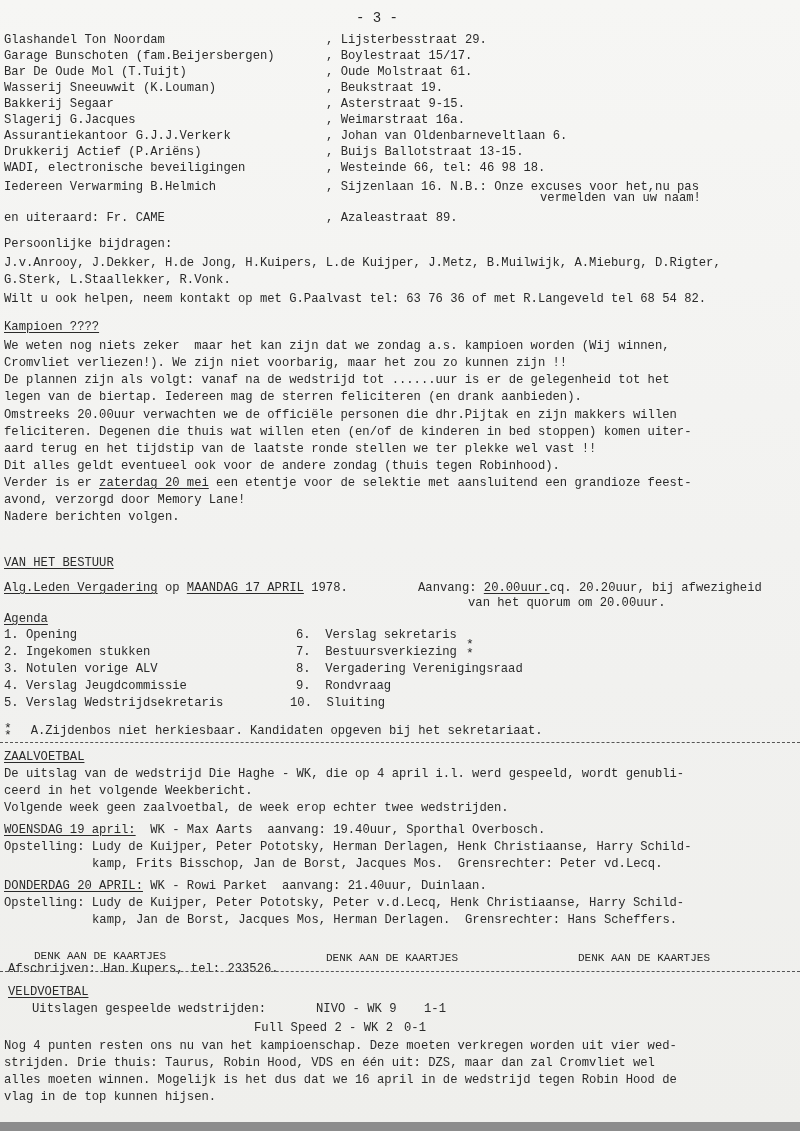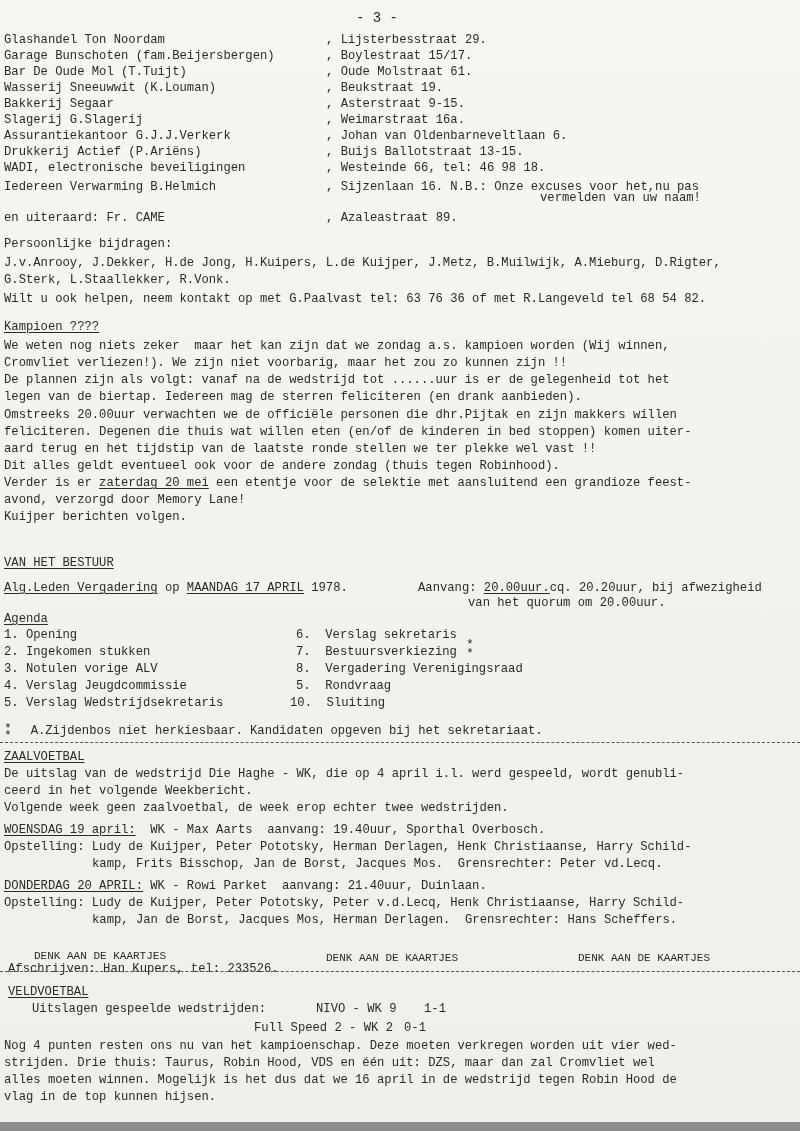--- a/index.html
+++ b/index.html
@@ -37,21 +37,21 @@
     <div class="line" style="top:33px">Glashandel Ton Noordam</div>
     <div class="addr" style="top:33px">, Lijsterbesstraat 29.</div>
     <div class="line" style="top:49px">Garage Bunschoten (fam.Beijersbergen)</div>
     <div class="addr" style="top:49px">, Boylestraat 15/17.</div>
     <div class="line" style="top:65px">Bar De Oude Mol (T.Tuijt)</div>
     <div class="addr" style="top:65px">, Oude Molstraat 61.</div>
     <div class="line" style="top:81px">Wasserij Sneeuwwit (K.Louman)</div>
     <div class="addr" style="top:81px">, Beukstraat 19.</div>
     <div class="line" style="top:97px">Bakkerij Segaar</div>
     <div class="addr" style="top:97px">, Asterstraat 9-15.</div>
-    <div class="line" style="top:113px">Slagerij G.Slagerij</div>
+    <div class="line" style="top:113px">Slagerij G.Jacques</div>
     <div class="addr" style="top:113px">, Weimarstraat 16a.</div>
     <div class="line" style="top:129px">Assurantiekantoor G.J.J.Verkerk</div>
     <div class="addr" style="top:129px">, Johan van Oldenbarneveltlaan 6.</div>
     <div class="line" style="top:145px">Drukkerij Actief (P.Ariëns)</div>
     <div class="addr" style="top:145px">, Buijs Ballotstraat 13-15.</div>
     <div class="line" style="top:161px">WADI, electronische beveiligingen</div>
     <div class="addr" style="top:161px">, Westeinde 66, tel: 46 98 18.</div>
     <div class="line" style="top:180px">Iedereen Verwarming B.Helmich</div>
     <div class="addr" style="top:180px">, Sijzenlaan 16. N.B.: Onze excuses voor het,nu pas</div>
     <div class="addr" style="top:191px; left:540px">vermelden van uw naam!</div>
@@ -71,40 +71,40 @@
     <div class="line" style="top:339px">We weten nog niets zeker  maar het kan zijn dat we zondag a.s. kampioen worden (Wij winnen,</div>
     <div class="line" style="top:356px">Cromvliet verliezen!). We zijn niet voorbarig, maar het zou zo kunnen zijn !!</div>
     <div class="line" style="top:373px">De plannen zijn als volgt: vanaf na de wedstrijd tot ......uur is er de gelegenheid tot het</div>
     <div class="line" style="top:390px">legen van de biertap. Iedereen mag de sterren feliciteren (en drank aanbieden).</div>
     <div class="line" style="top:408px">Omstreeks 20.00uur verwachten we de officiële personen die dhr.Pijtak en zijn makkers willen</div>
     <div class="line" style="top:425px">feliciteren. Degenen die thuis wat willen eten (en/of de kinderen in bed stoppen) komen uiter-</div>
     <div class="line" style="top:442px">aard terug en het tijdstip van de laatste ronde stellen we ter plekke wel vast !!</div>
     <div class="line" style="top:459px">Dit alles geldt eventueel ook voor de andere zondag (thuis tegen Robinhood).</div>
     <div class="line" style="top:476px"><span>Verder is er </span><span class="u">zaterdag 20 mei</span><span> een etentje voor de selektie met aansluitend een grandioze feest-</span></div>
     <div class="line" style="top:493px">avond, verzorgd door Memory Lane!</div>
-    <div class="line" style="top:510px">Kuijper berichten volgen.</div>
+    <div class="line" style="top:510px">Nadere berichten volgen.</div>
   </div>
 
   <div>
     <div class="line u" style="top:556px">VAN HET BESTUUR</div>
     <div class="line" style="top:581px"><span class="u">Alg.Leden Vergadering</span><span> op </span><span class="u">MAANDAG 17 APRIL</span><span> 1978.</span></div>
     <div class="line" style="top:581px; left:418px"><span>Aanvang: </span><span class="u">20.00uur.</span><span>cq. 20.20uur, bij afwezigheid</span></div>
     <div class="line" style="top:596px; left:468px">van het quorum om 20.00uur.</div>
 
     <div class="line u" style="top:612px">Agenda</div>
     <div class="line" style="top:628px">1. Opening</div>
     <div class="line" style="top:645px">2. Ingekomen stukken</div>
     <div class="line" style="top:662px">3. Notulen vorige ALV</div>
     <div class="line" style="top:679px">4. Verslag Jeugdcommissie</div>
     <div class="line" style="top:696px">5. Verslag Wedstrijdsekretaris</div>
 
     <div class="agenda-r" style="top:628px">6.  Verslag sekretaris</div>
     <div class="agenda-r" style="top:645px">7.  Bestuursverkiezing</div>
     <div class="agenda-r" style="top:662px">8.  Vergadering Verenigingsraad</div>
-    <div class="agenda-r" style="top:679px">5.  Rondvraag</div>
+    <div class="agenda-r" style="top:679px">9.  Rondvraag</div>
     <div class="agenda-r" style="top:696px; left:290px">10.  Sluiting</div>
     <div class="star" style="left:466px; top:640px">*</div>
     <div class="star" style="left:466px; top:649px">*</div>
 
     <div class="star" style="left:4px; top:724px">*</div>
     <div class="star" style="left:4px; top:731px">*</div>
     <div class="line" style="top:724px; left:16px">  A.Zijdenbos niet herkiesbaar. Kandidaten opgeven bij het sekretariaat.</div>
   </div>
 
   <div class="rule" style="top:742px"></div>

